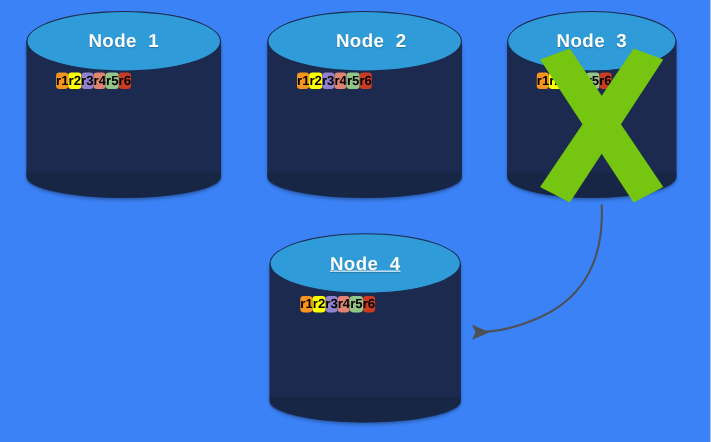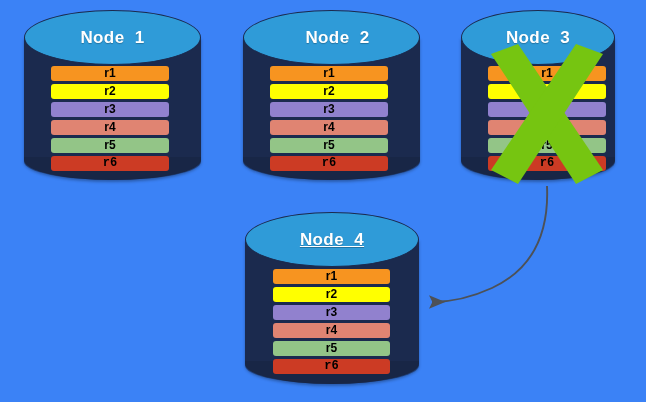--- a/index.html
+++ b/index.html
@@ -62,34 +62,34 @@
     letter-spacing: 0.4px;
     text-shadow: 0 1px 1px rgba(0,0,0,0.25);
     white-space: pre;
     pointer-events: none;
   }
 
   
   .rows {
     position: absolute;
     display: flex;
-    flex-direction: column;
+    flex-direction: row;
   }
   .row {
     height: 15px;
     margin-bottom: 3px;
     border-radius: 3px;
     color: #000000;
     font-size: 12px;
     font-weight: bold;
     line-height: 15px;
     text-align: center;
     box-sizing: border-box;
   }
-  .row:last-child { margin-bottom: 0; font-family: Liberation Mono, monospace; }
+  .row:last-child { margin-bottom: 0; }
 
   
   .cross-wrap {
     position: absolute;
     pointer-events: none;
   }
   .arrow-wrap {
     position: absolute;
     left: 0;
     top: 0;

